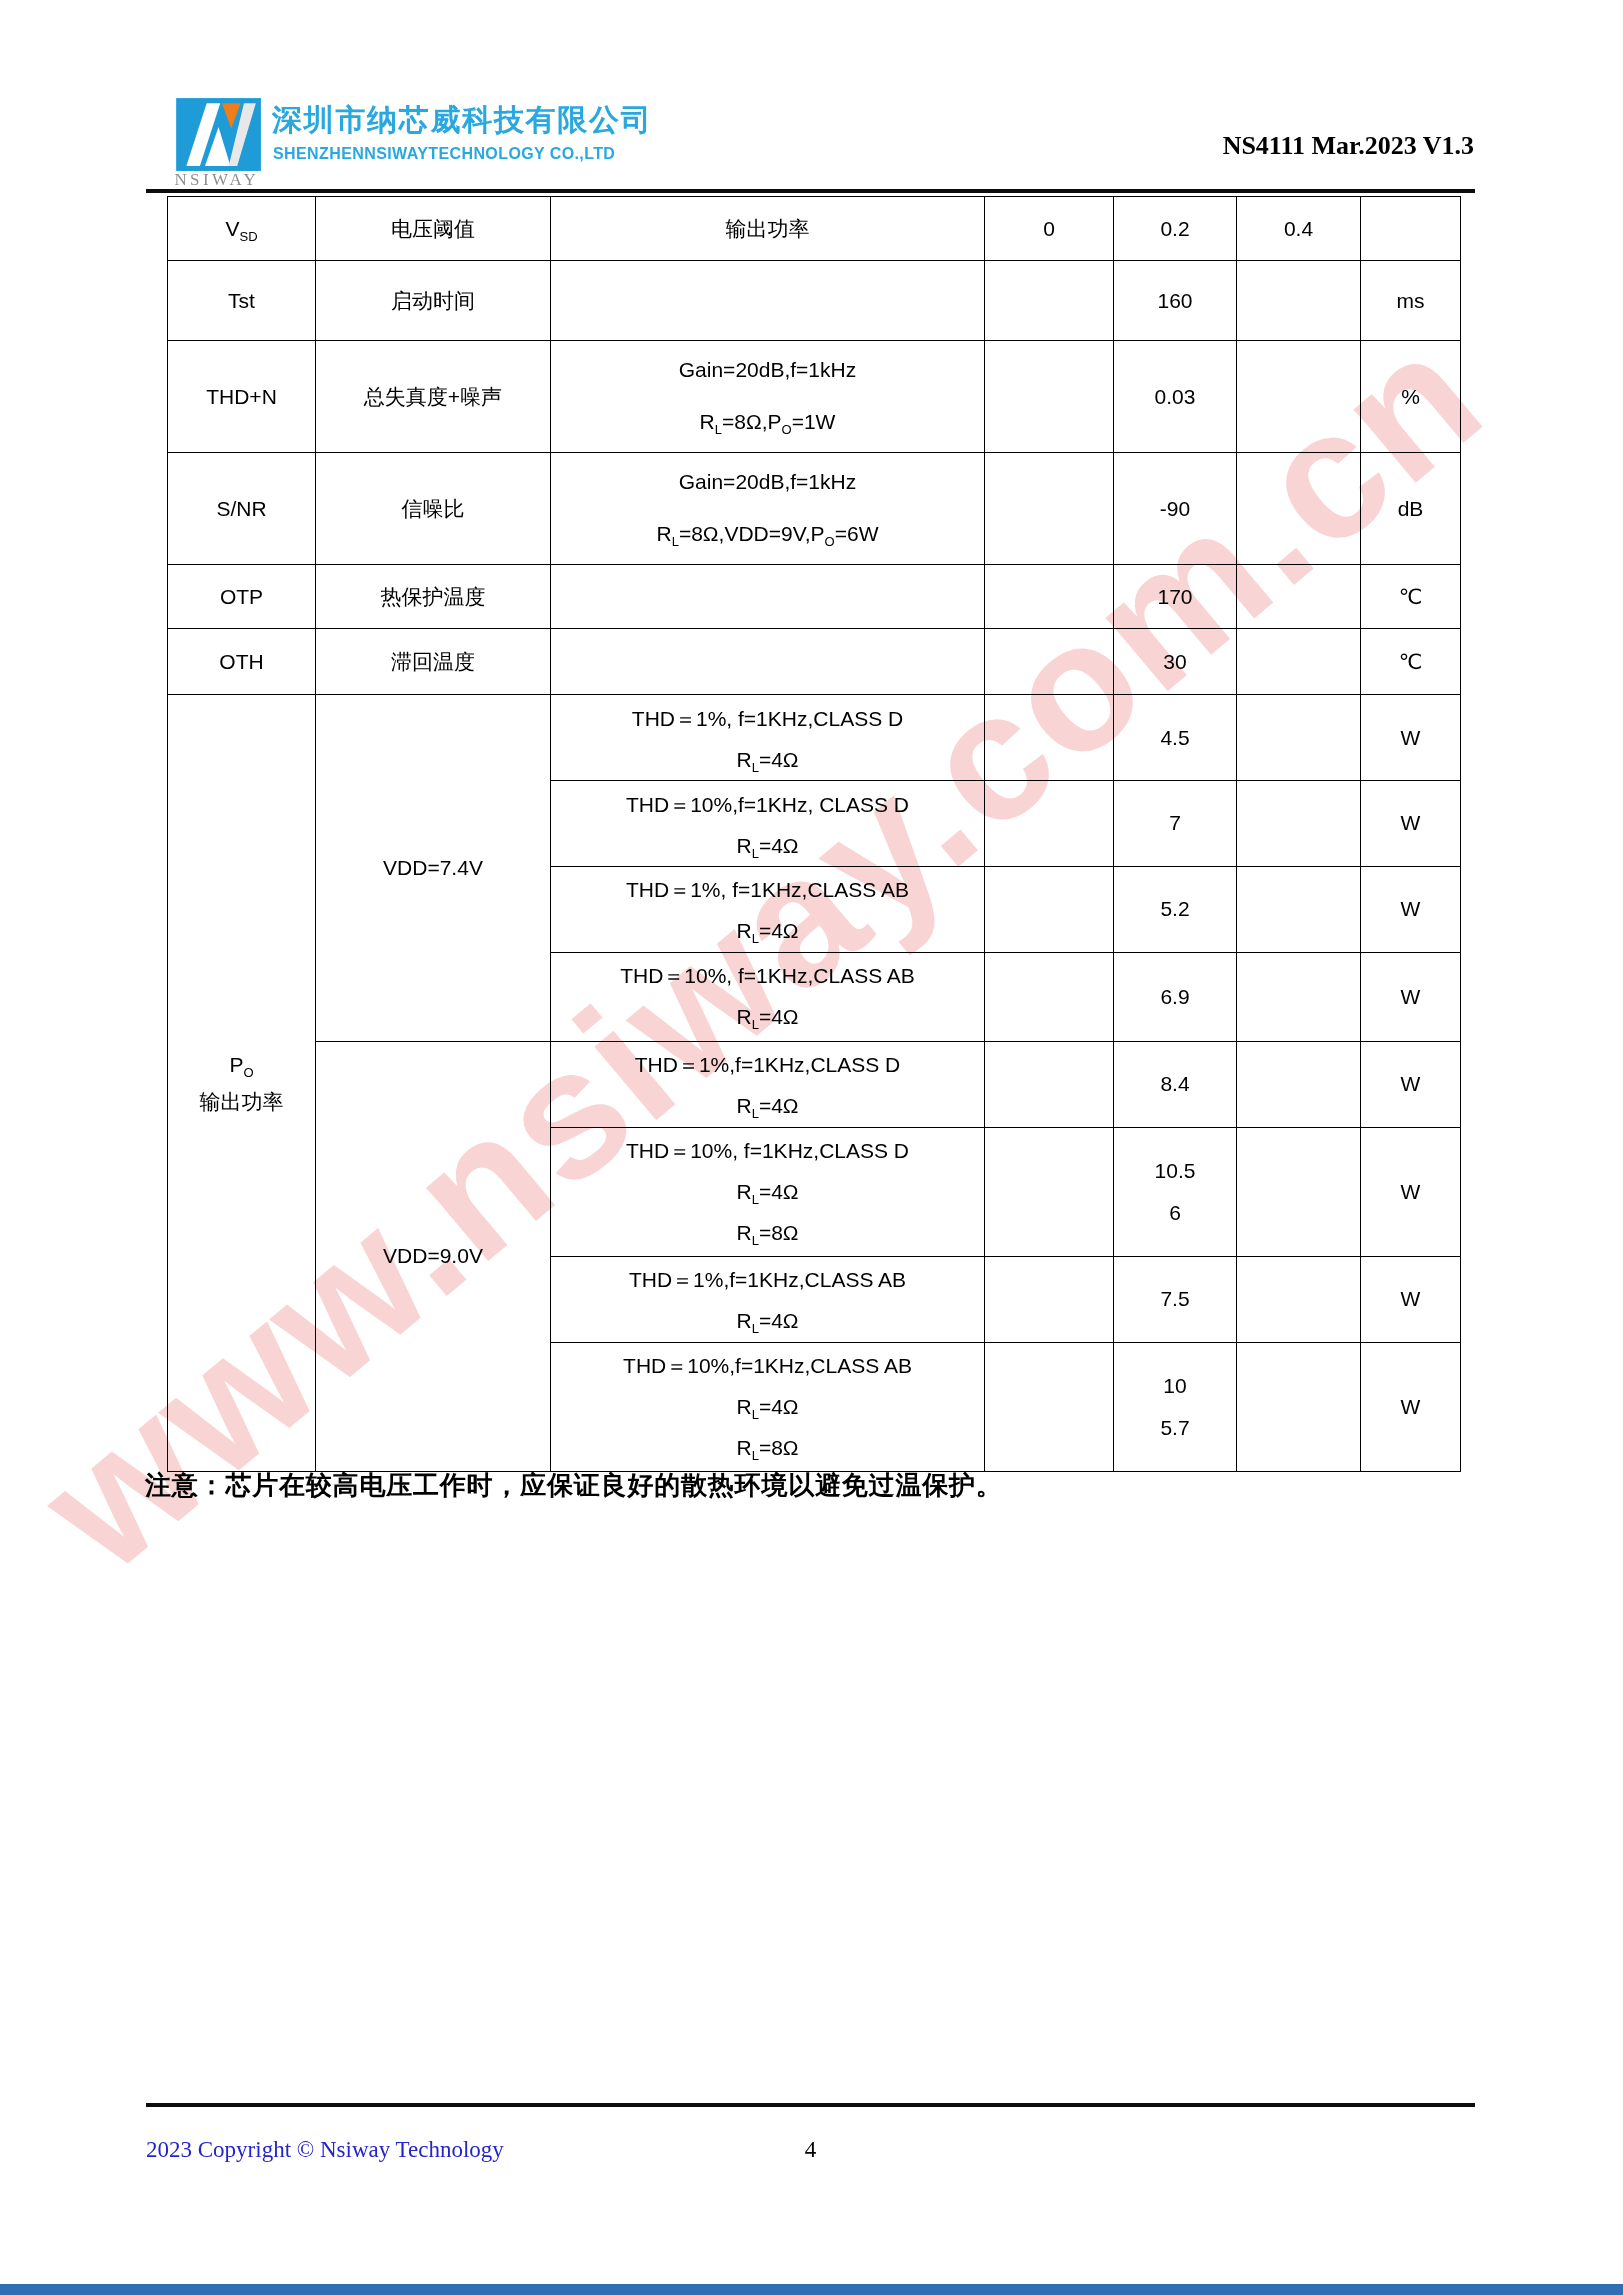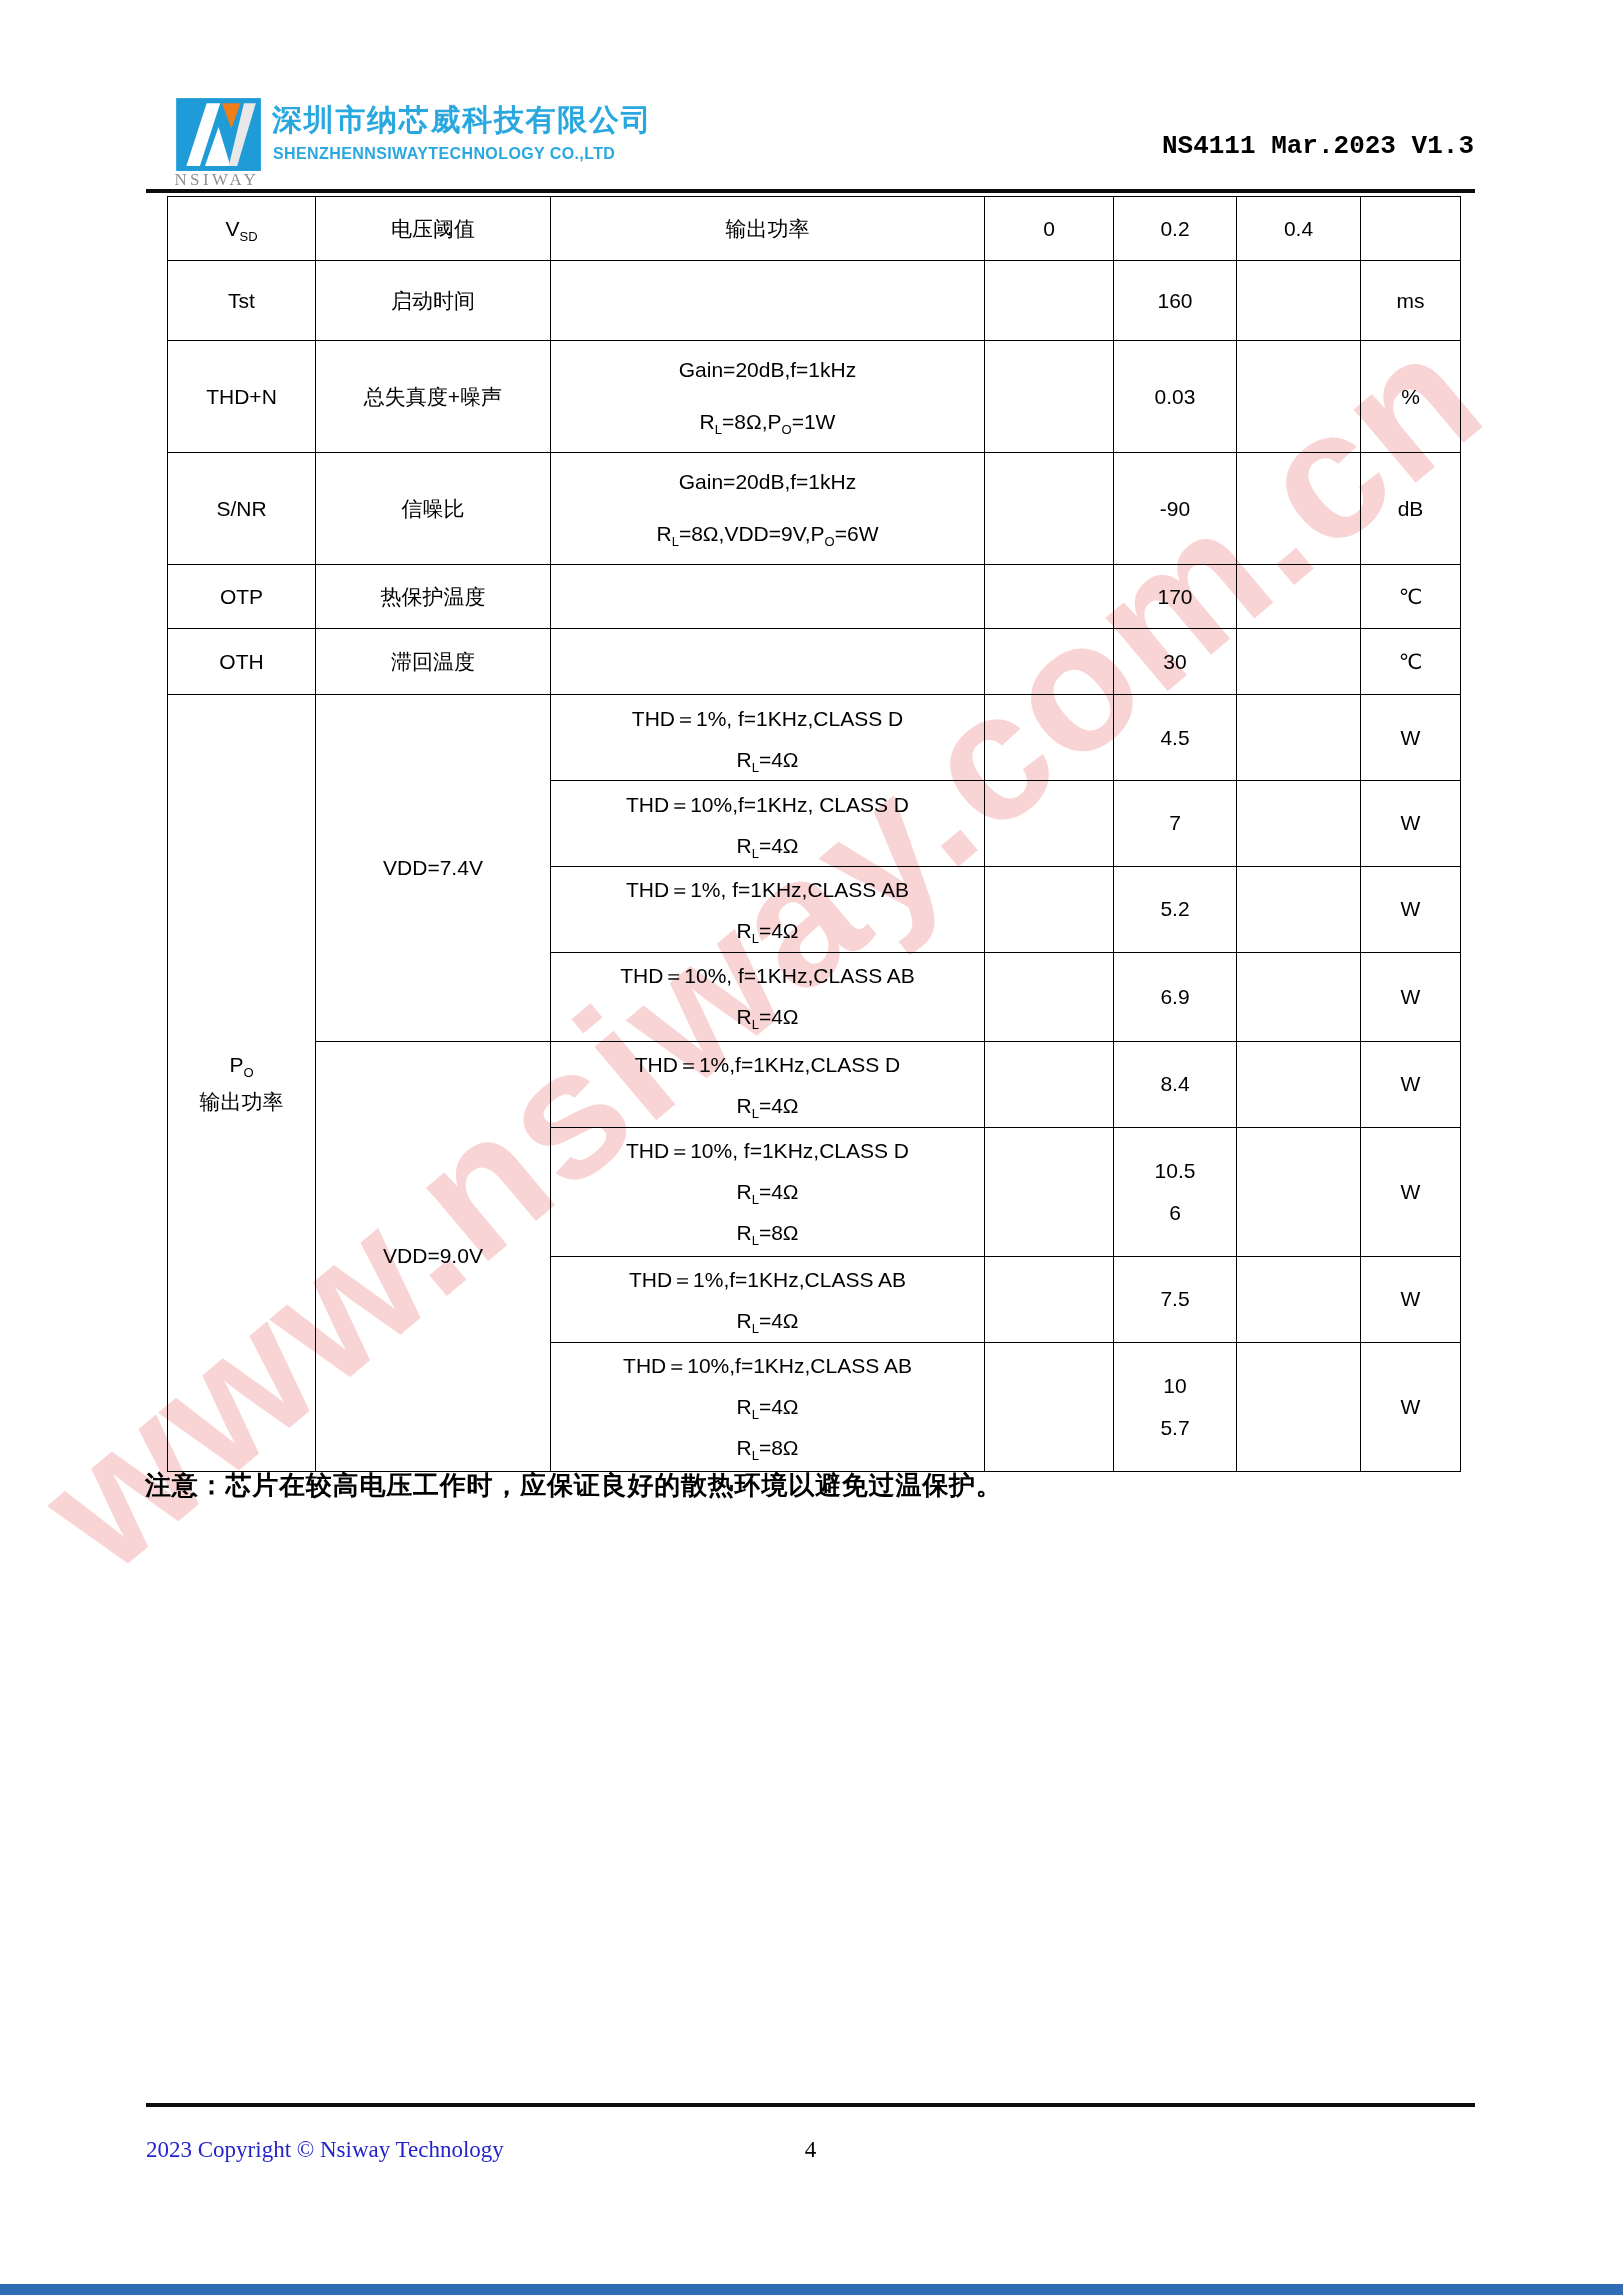--- a/index.html
+++ b/index.html
@@ -22,21 +22,21 @@
   .company-cn{
     position:absolute; left:272px; top:100px;
     font-size:30px; font-weight:bold; color:#29a8e0; letter-spacing:1.7px;
   }
   .company-en{
     position:absolute; left:273px; top:145px;
     font-size:16px; font-weight:bold; color:#29a8e0; letter-spacing:0.4px;
   }
   .doc-ref{
     position:absolute; right:149px; top:131px;
-    font-family:Liberation Mono, monospace;
+    font-family:Liberation Serif, serif;
     font-size:26px; font-weight:bold; color:#000;
   }
   .hr-thick{position:absolute; left:146px; width:1329px; height:4.2px; background:#0d0d0d;}
   .hr-top{top:189px;}
   .hr-bottom{top:2103px;}
   
   .spec-table-wrap{position:absolute; left:167px; top:196px;}
   table.spec{
     border-collapse:collapse; table-layout:fixed; width:1292px;
     font-size:21px;

